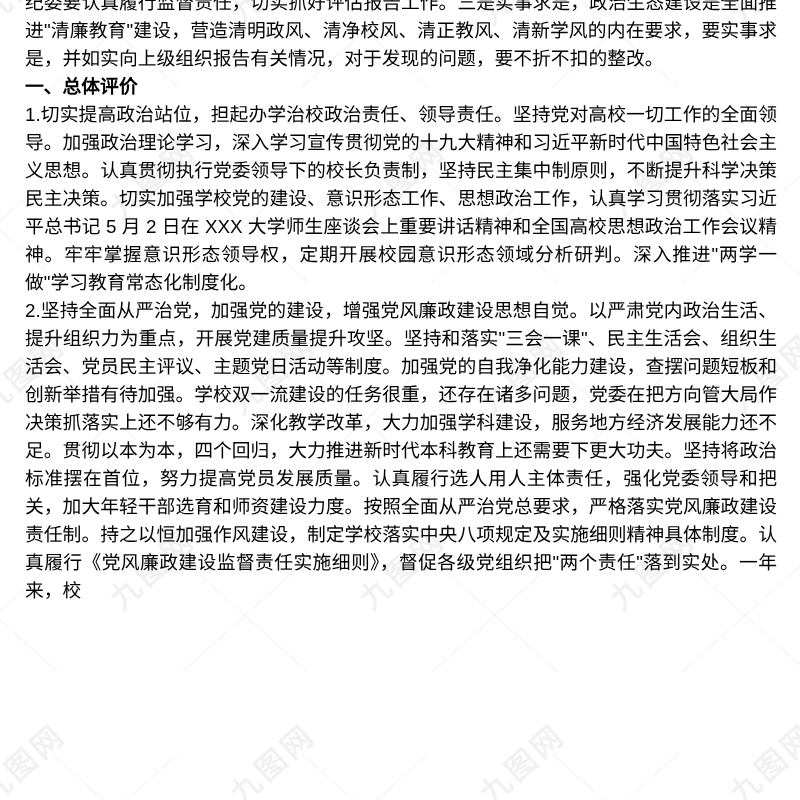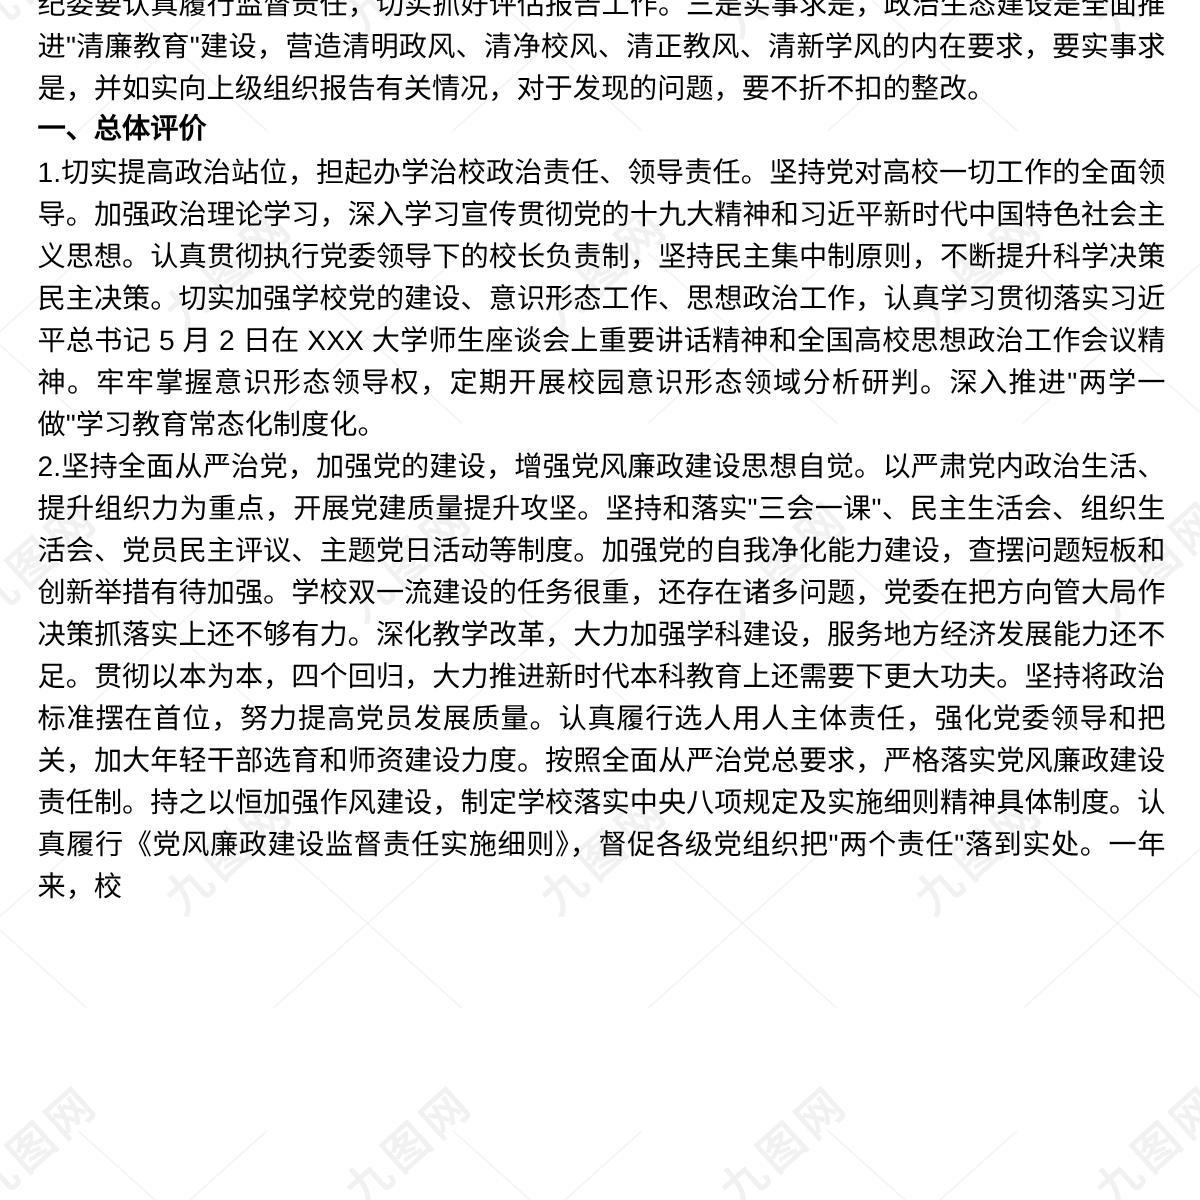--- a/index.html
+++ b/index.html
@@ -56,21 +56,20 @@
   }
   .doc p.paragraph,
   .doc h3.heading {
     margin: 0;
     padding: 0;
     font-size: 18.8px;
     line-height: 28px;
   }
   .doc h3.heading {
     font-weight: bold;
-    font-family: Liberation Mono, monospace;
   }
 </style>
 </head>
 <body>
 
 <div class="watermark-layer">
     <span class="watermark-tile" style="left: -30px; top: -40px;">九图网</span>
     <span class="watermark-line wm-a" style="left: 30px; top: 30px;"></span>
     <span class="watermark-line wm-b" style="left: 30px; top: 30px;"></span>
     <span class="watermark-tile" style="left: 220px; top: -40px;">九图网</span>

